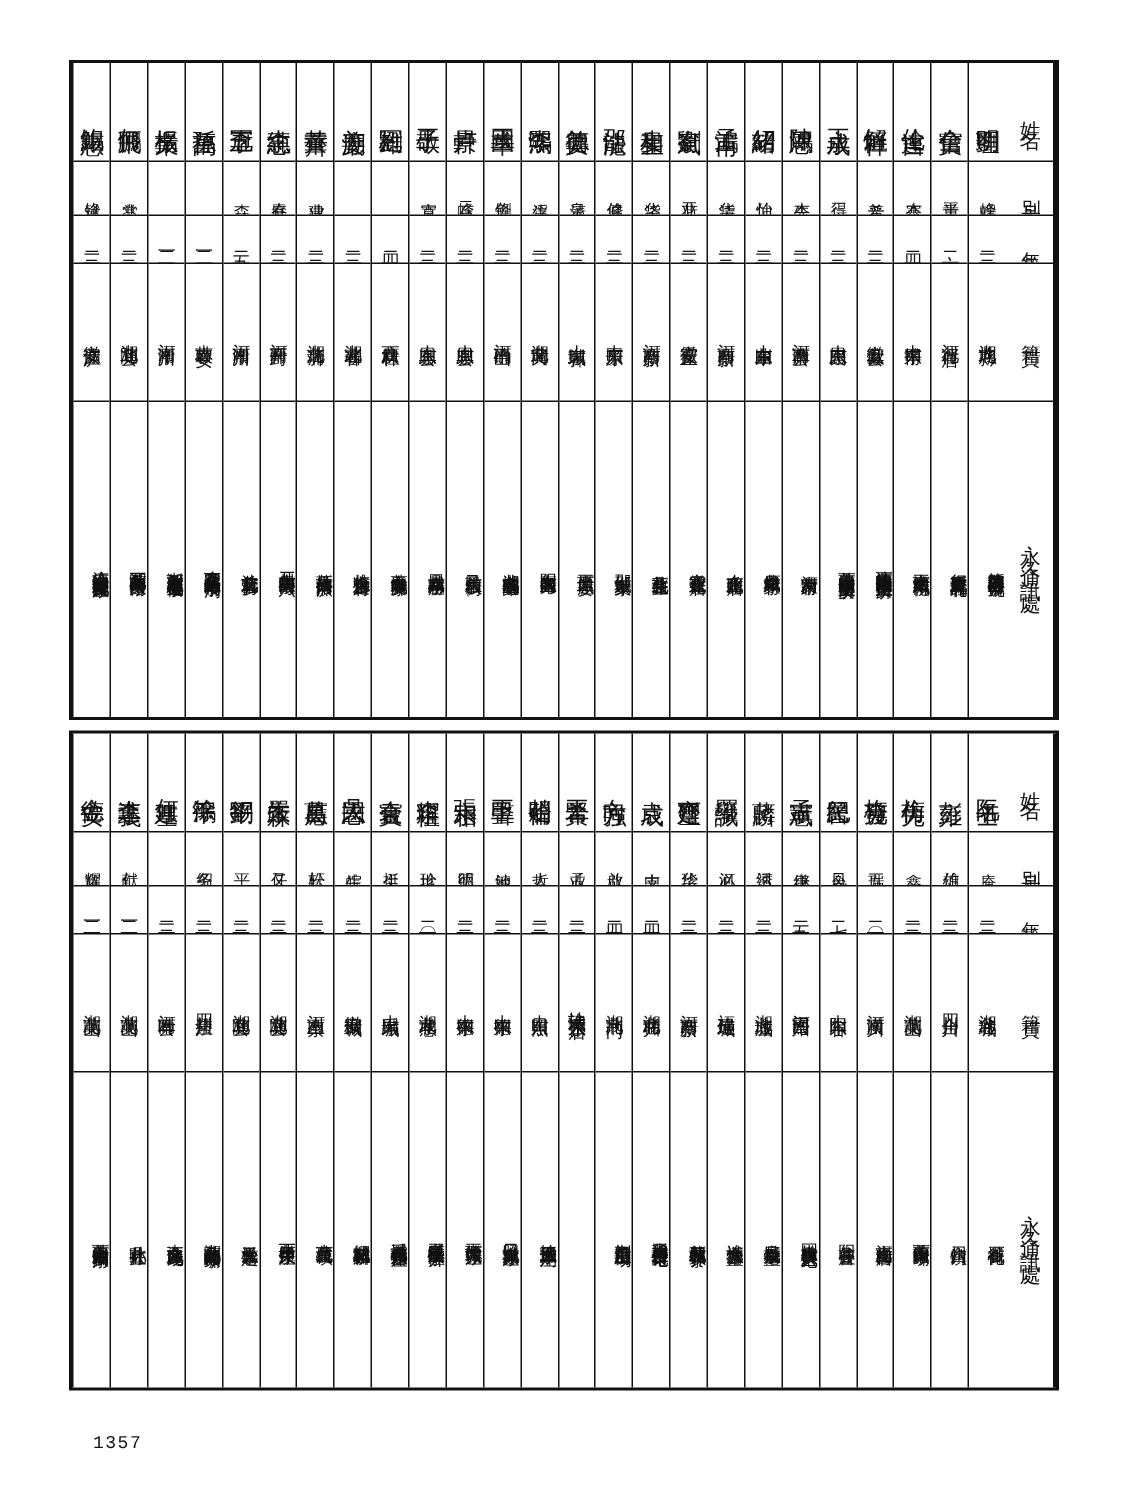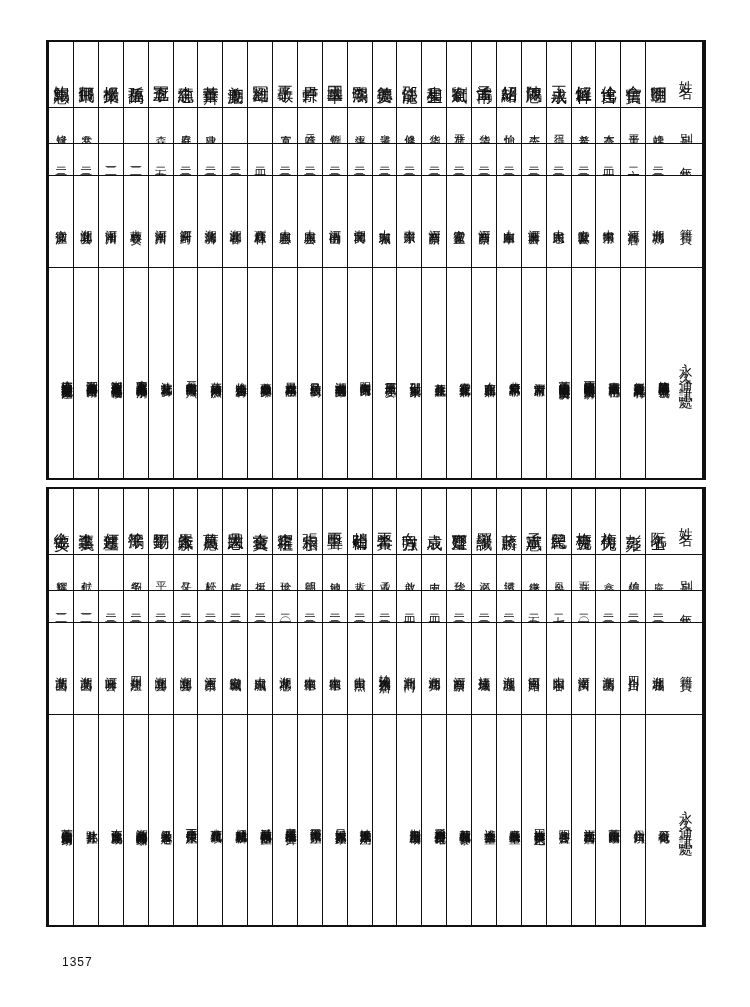--- a/index.html
+++ b/index.html
@@ -77,21 +77,21 @@
   
   .header-col .cell { font-size: 13px; letter-spacing: 3px; font-weight: normal; }
   .header-col .c-name { font-size: 14px; letter-spacing: 6px; }
   .header-col .c-addr { align-items: center; padding-top: 0; font-size: 14px; letter-spacing: 8px; }
 
   .page-number {
     position: absolute;
     left: 62px;
     top: 955px;
     font-size: 12px;
-    font-family: Liberation Sans, sans-serif;
+    font-family: Liberation Mono, monospace;
     color: #111;
     letter-spacing: 1px;
   }
 </style>
 </head>
 <body>
 
 <div class="page">
 
   <div class="table-block" id="table-1">

